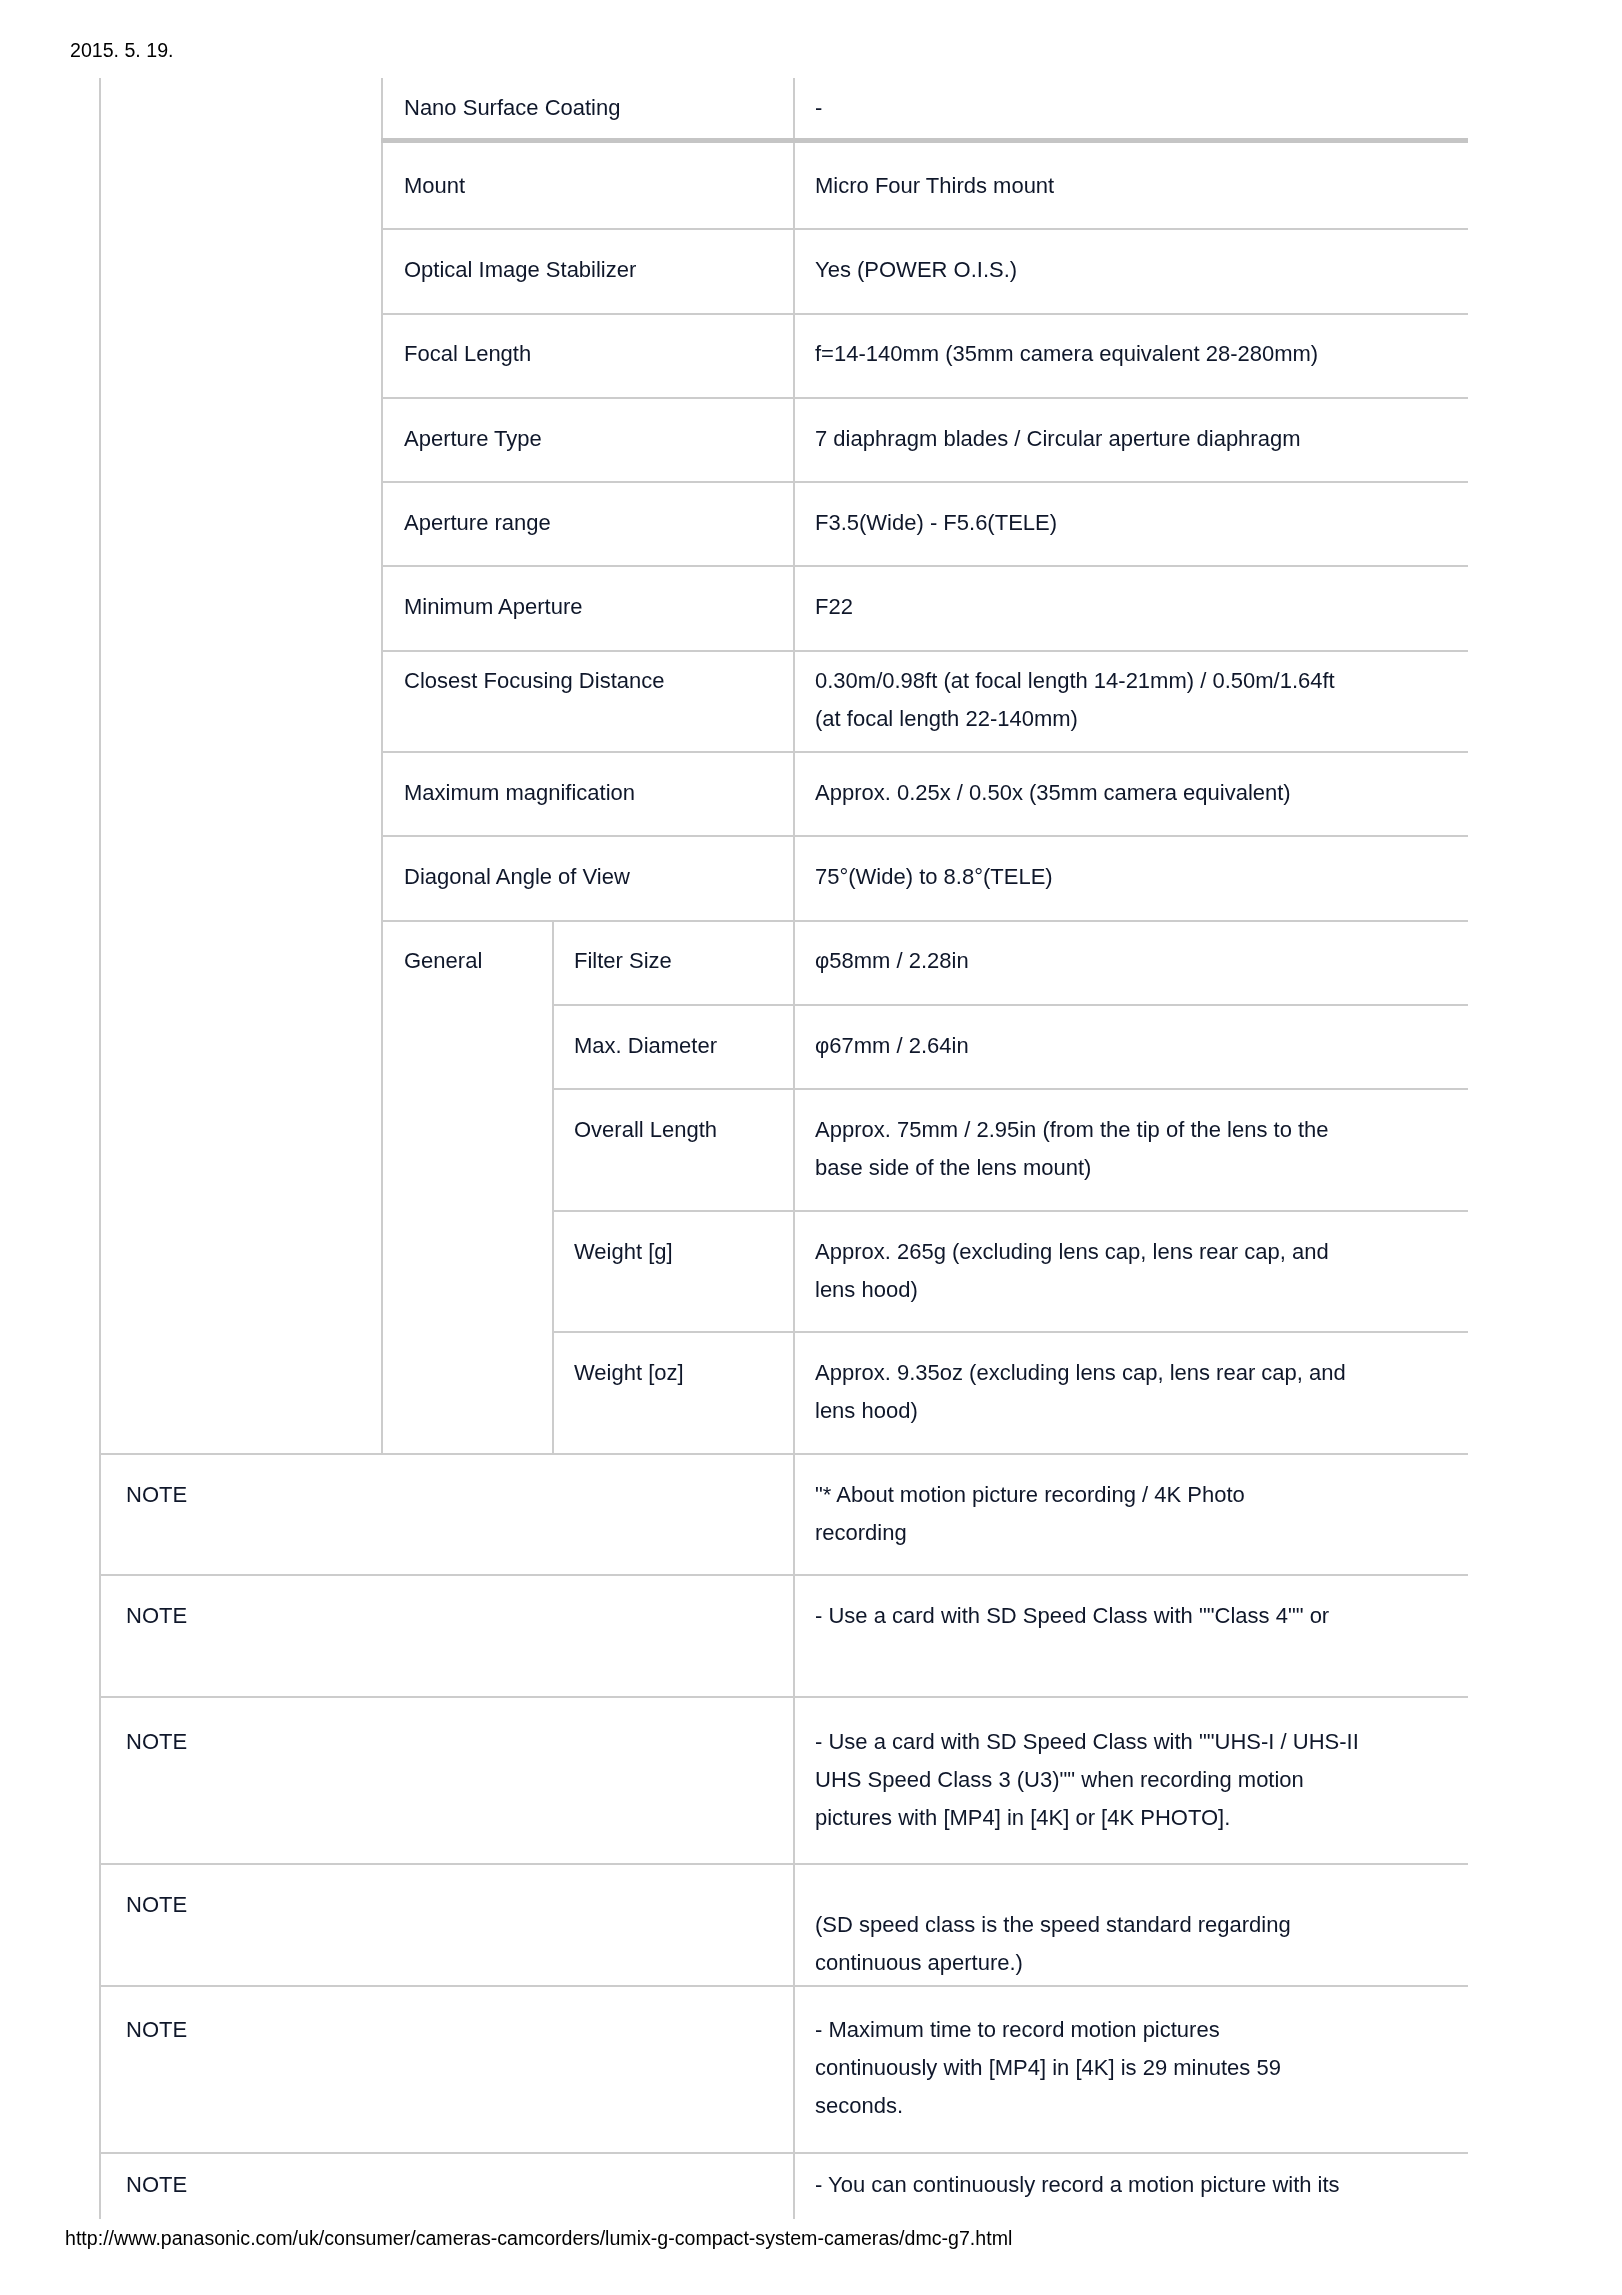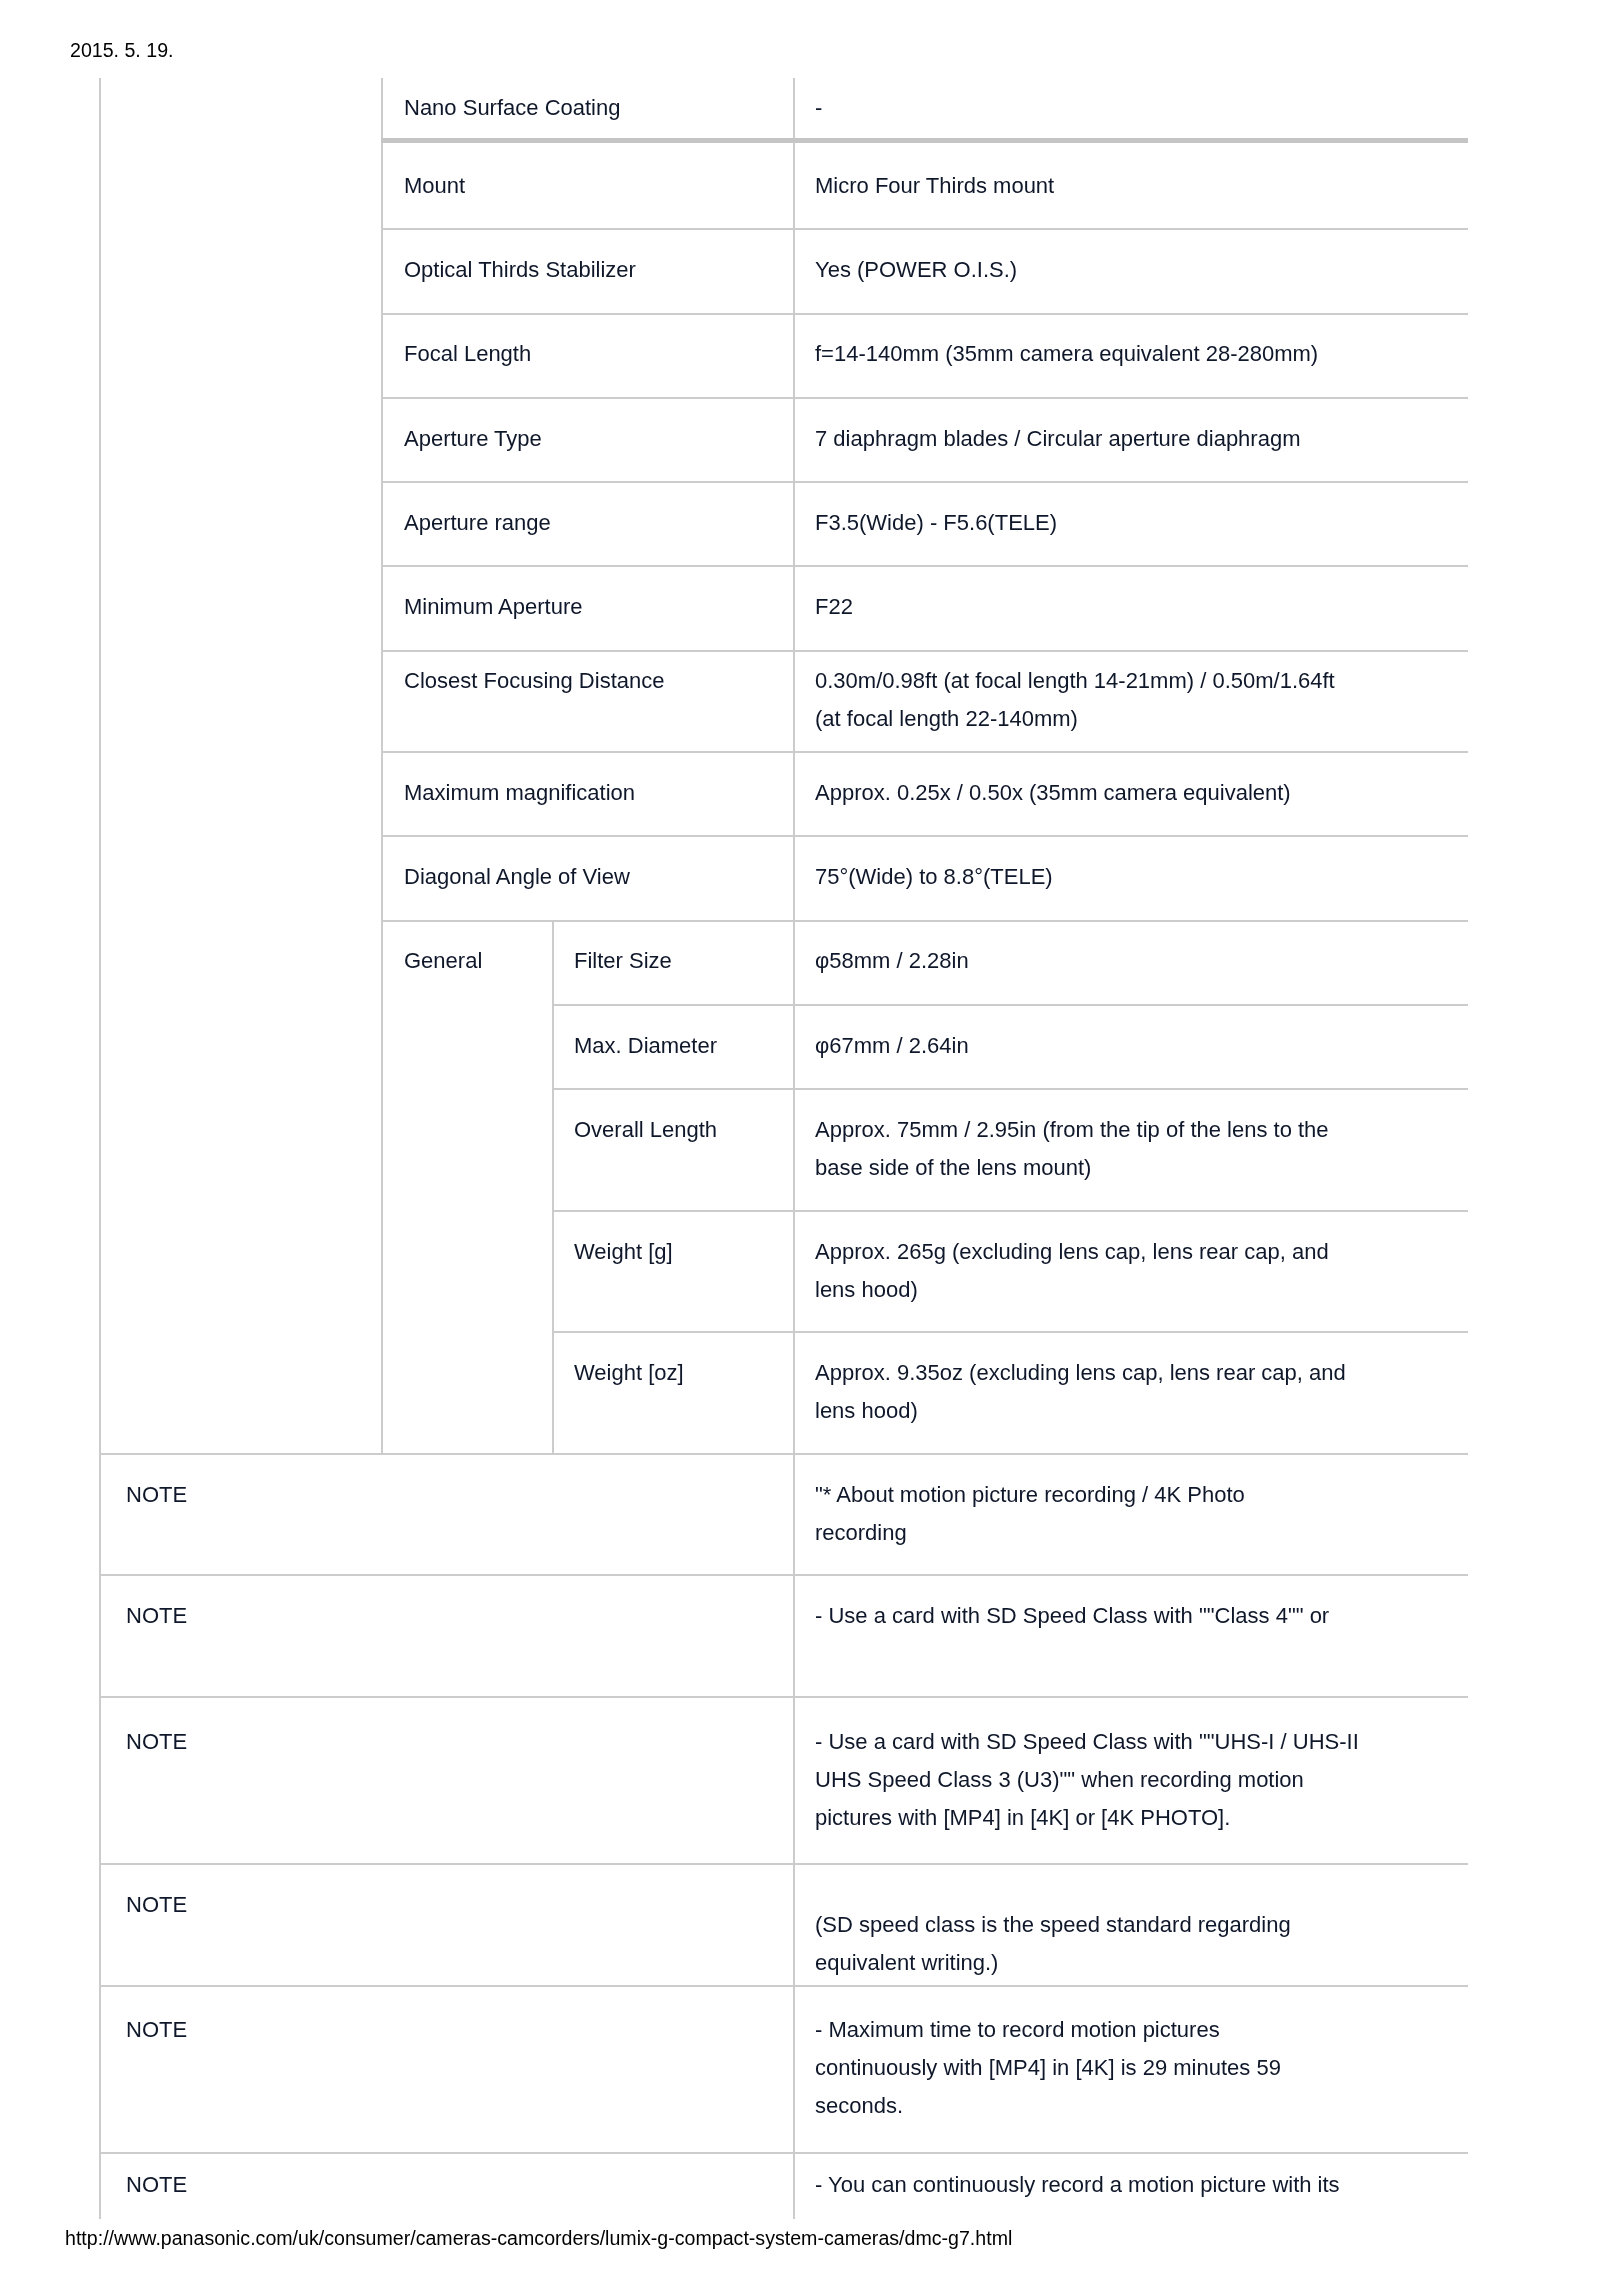--- a/index.html
+++ b/index.html
@@ -74,21 +74,21 @@
       </div>
 
     <div class="lbl" style="top:89px;">
         <div class="ln">Mount</div>
       </div>
     <div class="val" style="top:89px;">
         <div class="ln">Micro Four Thirds mount</div>
       </div>
 
     <div class="lbl" style="top:173px;">
-        <div class="ln">Optical Thirds Stabilizer</div>
+        <div class="ln">Optical Image Stabilizer</div>
       </div>
     <div class="val" style="top:173px;">
         <div class="ln">Yes (POWER O.I.S.)</div>
       </div>
 
     <div class="lbl" style="top:257px;">
         <div class="ln">Focal Length</div>
       </div>
     <div class="val" style="top:257px;">
         <div class="ln">f=14-140mm (35mm camera equivalent 28-280mm)</div>
@@ -201,21 +201,21 @@
       <div class="ln">- Use a card with SD Speed Class with ""UHS-I / UHS-II</div>
       <div class="ln">UHS Speed Class 3 (U3)"" when recording motion</div>
       <div class="ln">pictures with [MP4] in [4K] or [4K PHOTO].</div>
     </div>
 
     <div class="note-lbl" style="top:1808px;">
         <div class="ln">NOTE</div>
       </div>
     <div class="val" style="top:1808px;margin-top:20px;">
       <div class="ln">(SD speed class is the speed standard regarding</div>
-      <div class="ln">equivalent writing.)</div>
+      <div class="ln">continuous aperture.)</div>
     </div>
 
     <div class="note-lbl" style="top:1933px;">
         <div class="ln">NOTE</div>
       </div>
     <div class="val" style="top:1933px;">
       <div class="ln">- Maximum time to record motion pictures</div>
       <div class="ln">continuously with [MP4] in [4K] is 29 minutes 59</div>
       <div class="ln">seconds.</div>
     </div>

